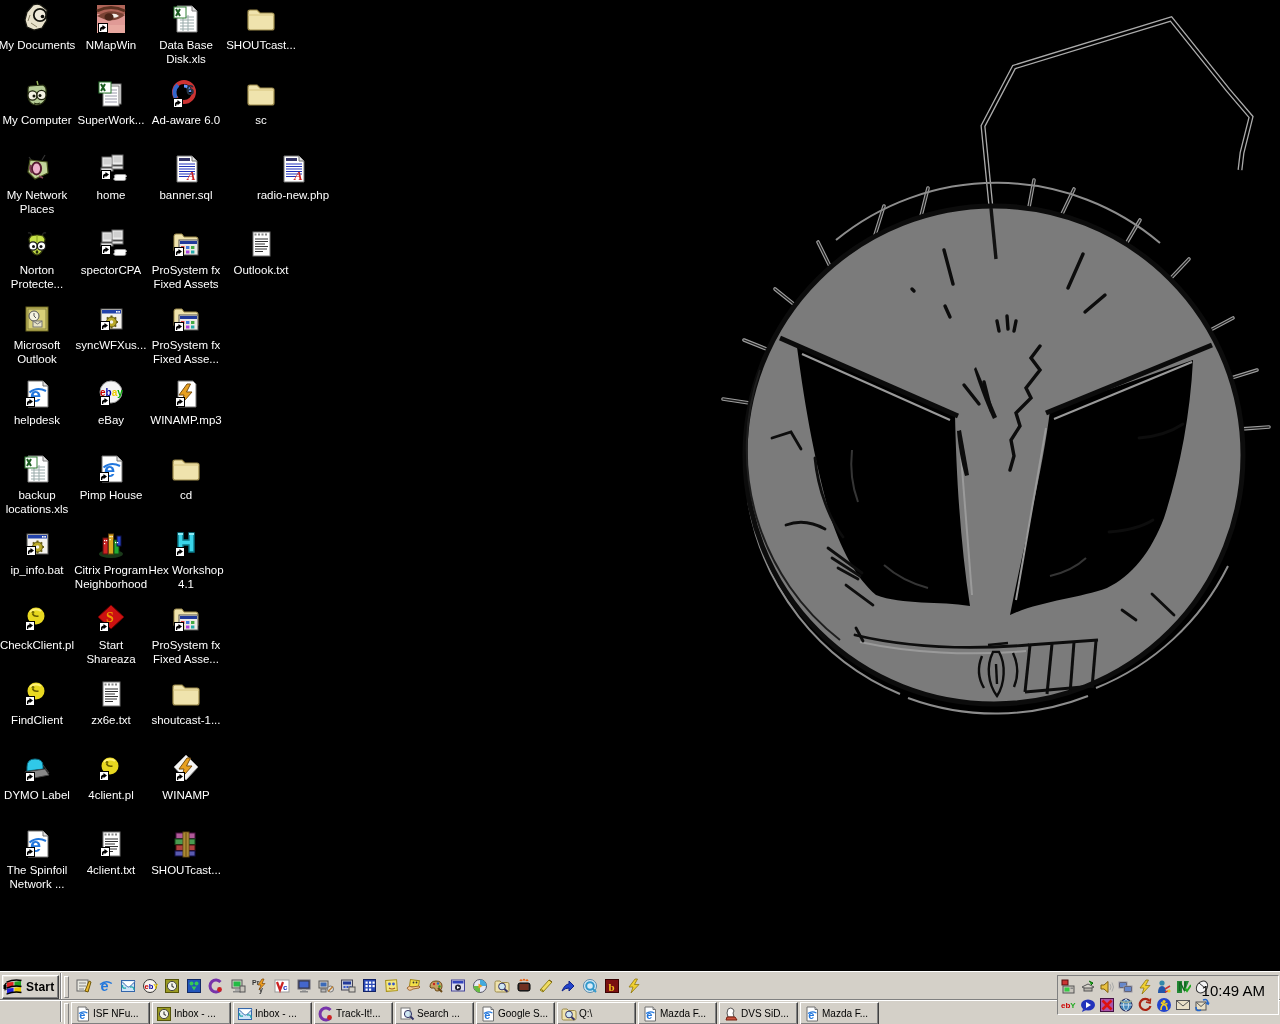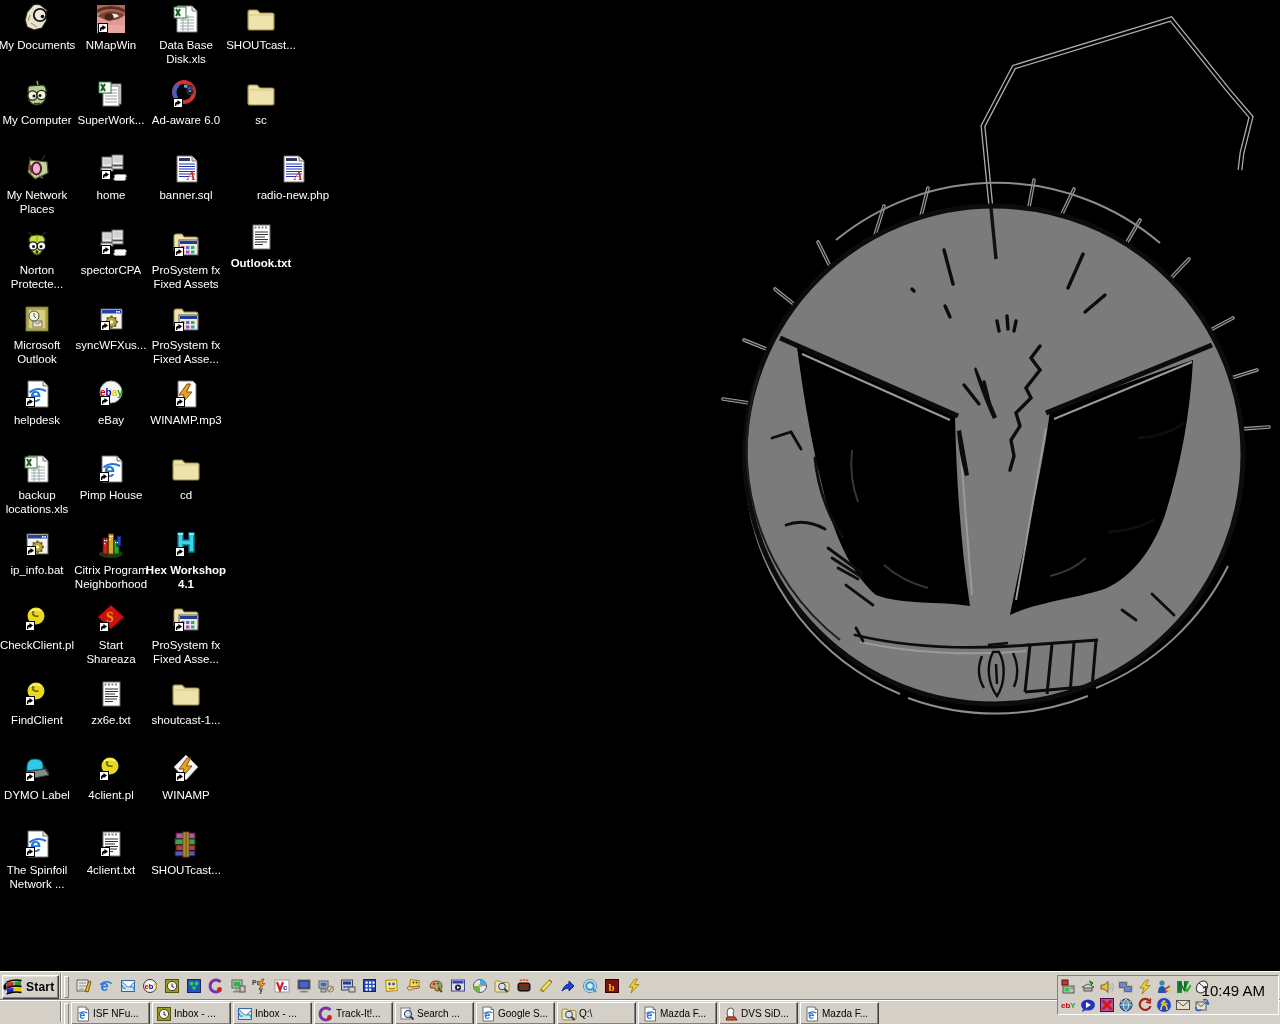--- a/index.html
+++ b/index.html
@@ -407,21 +407,21 @@
     </svg>
     <div class="lb">spectorCPA</div>
   </div>
 <div class="di" style="left:144px;top:228px;">
     <svg width="32" height="32" viewBox="0 0 32 32">
       <use href="#prosys32"></use>
       <use href="#arw" x="4" y="19"></use>
     </svg>
     <div class="lb">ProSystem fx<br>Fixed Assets</div>
   </div>
-<div class="di" style="left:219px;top:221px;font-weight:bold;">
+<div class="di" style="left:219px;top:228px;">
     <svg width="32" height="32" viewBox="0 0 32 32">
       <use href="#note32"></use>
     </svg>
     <div class="lb">Outlook.txt</div>
   </div>
 
 <div class="di" style="left:-5px;top:303px;">
     <svg width="32" height="32" viewBox="0 0 32 32">
       <rect x="5" y="4" width="22" height="24" fill="#c8c060" stroke="#6a6420"></rect>
       <rect x="7" y="6" width="18" height="20" fill="#d8d078" stroke="#8a8440"></rect>
@@ -511,21 +511,21 @@
         <rect x="9" y="15" width="1.2" height="1.2"></rect>
         <rect x="14.5" y="8" width="1.2" height="1.2"></rect>
         <rect x="16.5" y="8" width="1.2" height="1.2"></rect>
         <rect x="14.5" y="11" width="1.2" height="1.2"></rect>
         <rect x="20" y="14" width="1.2" height="1.2"></rect>
         <rect x="22" y="14" width="1.2" height="1.2"></rect>
       </g>
     </svg>
     <div class="lb">Citrix Program<br>Neighborhood</div>
   </div>
-<div class="di" style="left:144px;top:528px;font-weight:bold;">
+<div class="di" style="left:144px;top:528px;">
     <svg width="32" height="32" viewBox="0 0 32 32">
       <g fill="#3ad4e8" stroke="#0a7a8a" stroke-width="1.4">
         <path d="M8 5 h5 v7 h6 v-7 h5 v19 h-5 v-7 h-6 v7 h-5 Z"></path>
       </g>
       <path d="M8 5 h5 v2 h-5 Z M19 5 h5 v2 h-5 Z" fill="#8aeaf4" stroke="none"></path>
       <use href="#arw" x="5" y="19"></use>
     </svg>
     <div class="lb">Hex Workshop<br>4.1</div>
   </div>
 

